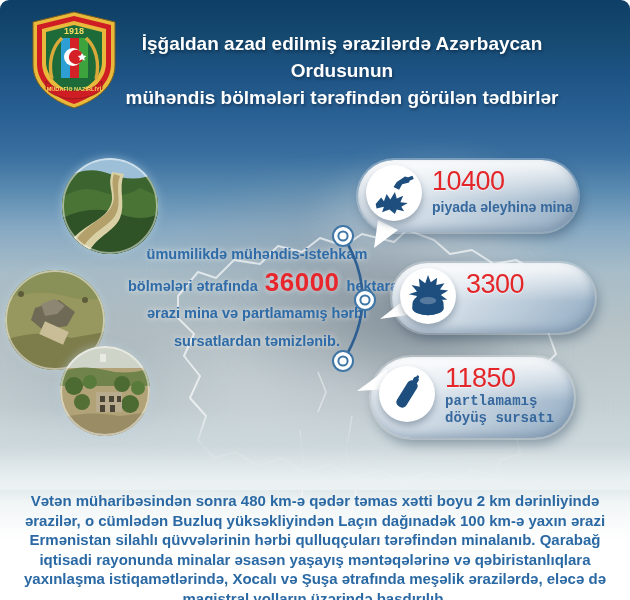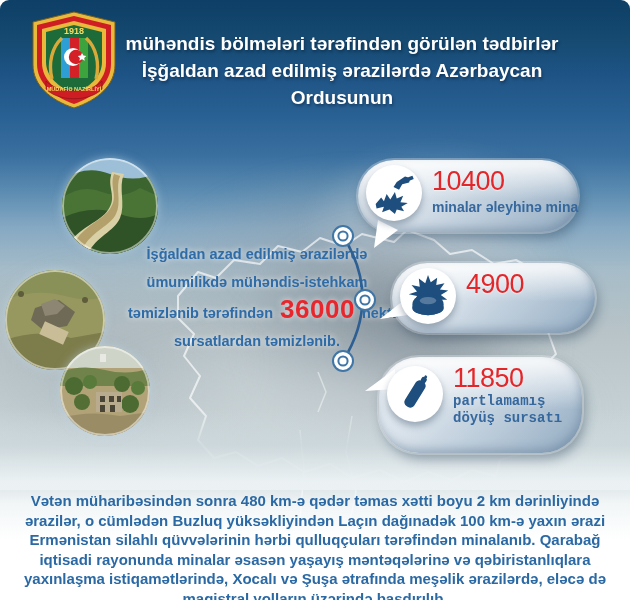--- a/index.html
+++ b/index.html
@@ -43,21 +43,21 @@
                  linear-gradient(135deg,#eef3f7 0%,#d7e1ea 35%,#b3c5d5 70%,#8fa9c0 100%);
       box-shadow:0 0 0 2px rgba(255,255,255,.28), 3px 6px 12px rgba(22,48,74,.38),
                  inset -2px -4px 8px rgba(98,122,148,.45);}
   .bubble .icon-circle{position:absolute;left:8px;top:5px;width:56px;height:56px;border-radius:50%;
       background:#ffffff;box-shadow:0 4px 7px rgba(25,50,75,.35);display:flex;align-items:center;justify-content:center;}
   .bubble .tail{position:absolute;pointer-events:none;}
   .bubble .num{position:absolute;left:74px;top:6px;color:#e2262a;font-weight:normal;font-size:27px;letter-spacing:-.5px;text-shadow:0 1px 1px rgba(255,255,255,.6);}
   .bubble .lbl{position:absolute;left:74px;top:39px;color:#36689d;font-weight:bold;font-size:14px;line-height:17px;white-space:nowrap;}
   .bubble.b1{left:358px;top:160px;width:220px;height:72px;}
   .bubble.b2{left:392px;top:263px;width:203px;height:70px;}
-  .bubble.b3{left:379px;top:357px;width:203px;height:96px;}
+  .bubble.b3{left:371px;top:357px;width:203px;height:81px;}
   .bubble.b3 .lbl{top:36px;white-space:normal;width:130px;font-family:Liberation Mono, monospace;}
   .bubble.b3 .icon-circle{top:9px;}
   
   .footer-text{position:absolute;left:8px;top:491px;width:614px;text-align:center;color:#2b69a4;
       font-weight:bold;font-size:15px;line-height:19.5px;}
 </style>
 </head>
 <body>
 
 <div id="infographic">
@@ -96,22 +96,22 @@
       <rect x="51" y="27" width="9" height="40" fill="#3da33c"></rect>
       <circle cx="45" cy="46" r="9" fill="#ffffff"></circle>
       <circle cx="48" cy="46" r="7.2" fill="#d42127"></circle>
       <path d="M54 42 l1.4 2.6 2.9.3 -2.1 2 .6 2.9 -2.8-1.5 -2.6 1.5 .5-2.9 -2.1-2 2.9-.3 Z" fill="#ffffff"></path>
       <path d="M24 68 C20 52 24 36 34 27" stroke="#d9a93a" stroke-width="3.4" fill="none"></path>
       <path d="M68 68 C72 52 68 36 58 27" stroke="#d9a93a" stroke-width="3.4" fill="none"></path>
       <path d="M18 70 C30 83 62 83 74 70 L74 78 C62 91 30 91 18 78 Z" fill="#cf1d24" stroke="#7a1418" stroke-width=".6"></path>
       <text x="46" y="80" font-size="5.6" font-weight="bold" fill="#f7dc62" text-anchor="middle">MÜDAFİƏ NAZİRLİYİ</text>
     </svg>
     <div class="title">
+      <div>İşğaldan azad edilmiş ərazilərdə Azərbaycan Ordusunun</div>
       <div>mühəndis bölmələri tərəfindən görülən tədbirlər</div>
-      <div>İşğaldan azad edilmiş ərazilərdə Azərbaycan Ordusunun</div>
     </div>
   </div>
 
   <div class="photo photo1">
     <svg width="96" height="96" viewBox="0 0 96 96">
       <rect width="96" height="96" fill="#9dc0d8"></rect>
       <path d="M0 22 Q24 6 48 16 Q74 26 96 14 L96 96 L0 96 Z" fill="#3c642f"></path>
       <path d="M0 40 Q20 26 40 34 Q60 42 78 30 L96 38 L96 96 L0 96 Z" fill="#4a7436"></path>
       <path d="M0 60 Q30 46 58 56 Q80 64 96 56 L96 96 L0 96 Z" fill="#2f5326"></path>
       <path d="M50 14 C44 30 56 38 46 52 C38 64 20 68 8 84 L26 96 C34 78 52 74 58 60 C64 46 56 30 62 16 Z" fill="#d9d0a6"></path>
@@ -149,23 +149,23 @@
         <rect x="49" y="50" width="5" height="6" fill="#4a4436"></rect>
         <rect x="57" y="50" width="4" height="6" fill="#4a4436"></rect>
       <rect x="40" y="59" width="5" height="7" fill="#4a4436"></rect>
         <rect x="50" y="59" width="5" height="7" fill="#4a4436"></rect>
       <path d="M0 72 Q30 64 60 70 L90 66 L90 90 L0 90 Z" fill="#9a8d66"></path>
       <circle cx="45" cy="45" r="44" fill="none" stroke="rgba(255,255,255,.5)" stroke-width="2"></circle>
     </svg>
   </div>
 
   <div class="summary">
-    <div class="line">İşğaldan azad edilmiş ərazilərdə</div>
     <div class="line">ümumilikdə mühəndis-istehkam</div>
-    <div class="line"><span>təmizlənib tərəfindən </span><span class="big-num">36000</span><span> hektaradək</span></div>
+    <div class="line"><span>bölmələri ətrafında </span><span class="big-num">36000</span><span> hektaradək</span></div>
+    <div class="line">ərazi mina və partlamamış hərbi</div>
     <div class="line">sursatlardan təmizlənib.</div>
   </div>
 
   <svg id="connector" width="630" height="600">
     <path d="M343 236 Q382 298 343 361" fill="none" stroke="#2d5f93" stroke-width="2.6"></path>
     <g fill="#ffffff" stroke="#3f76a6">
       <circle cx="343" cy="236" r="10" stroke-width="2"></circle>
         <circle cx="343" cy="236" r="4.6" stroke-width="2"></circle>
       <circle cx="365" cy="300" r="10" stroke-width="2"></circle>
         <circle cx="365" cy="300" r="4.6" stroke-width="2"></circle>
@@ -181,38 +181,38 @@
     <div class="icon-circle">
       <svg width="44" height="44" viewBox="0 0 48 48">
         <g fill="#1d4e7e">
           <polygon points="4,36 10,29 13,33 16,25 20,31 25,23 27,30 34,27 31,34 39,35 32,39 35,44 27,42 25,47 19,42 11,45 13,39 5,41"></polygon>
           <path d="M27 12 l9 -6 6 1.5 -1.5 5 -7.5 2 -3.5 6 -6 -3 z"></path>
           <rect x="40" y="6" width="5" height="4" transform="rotate(-20 42 8)"></rect>
         </g>
       </svg>
     </div>
     <div class="num">10400</div>
-    <div class="lbl">minalar əleyhinə mina</div>
+    <div class="lbl">piyada əleyhinə mina</div>
   </div>
 
   <div class="bubble b2">
     <svg class="tail" style="left:-14px;top:30px;" width="32" height="30">
       <path d="M2 26 L30 4 L30 22 Z" fill="#ffffff"></path>
     </svg>
     <div class="icon-circle">
       <svg width="44" height="44" viewBox="0 0 48 48">
         <g fill="#1d4e7e">
           <polygon points="24,1 27,9 34,4 33,12 42,10 37,17 46,18 38,23 45,28 36,28 39,36 30,31 28,39 23,32 17,38 16,29 8,32 12,24 3,22 12,19 6,12 15,14 14,5 21,10"></polygon>
           <ellipse cx="24" cy="37" rx="17" ry="8"></ellipse>
           <path d="M7 33 a17 11 0 0 1 34 0 l0 4 a17 8 0 0 1 -34 0 z"></path>
           <ellipse cx="24" cy="29" rx="9" ry="4" fill="#ffffff" opacity=".25"></ellipse>
         </g>
       </svg>
     </div>
-    <div class="num">4900</div>
+    <div class="num">3300</div>
   </div>
 
   <div class="bubble b3">
     <svg class="tail" style="left:-16px;top:10px;" width="34" height="30">
       <path d="M2 24 L32 2 L32 22 Z" fill="#ffffff"></path>
     </svg>
     <div class="icon-circle">
       <svg width="44" height="44" viewBox="0 0 48 48">
         <g fill="#1d4e7e" transform="rotate(32 24 24)">
           <rect x="18" y="8" width="12" height="32" rx="5"></rect>

